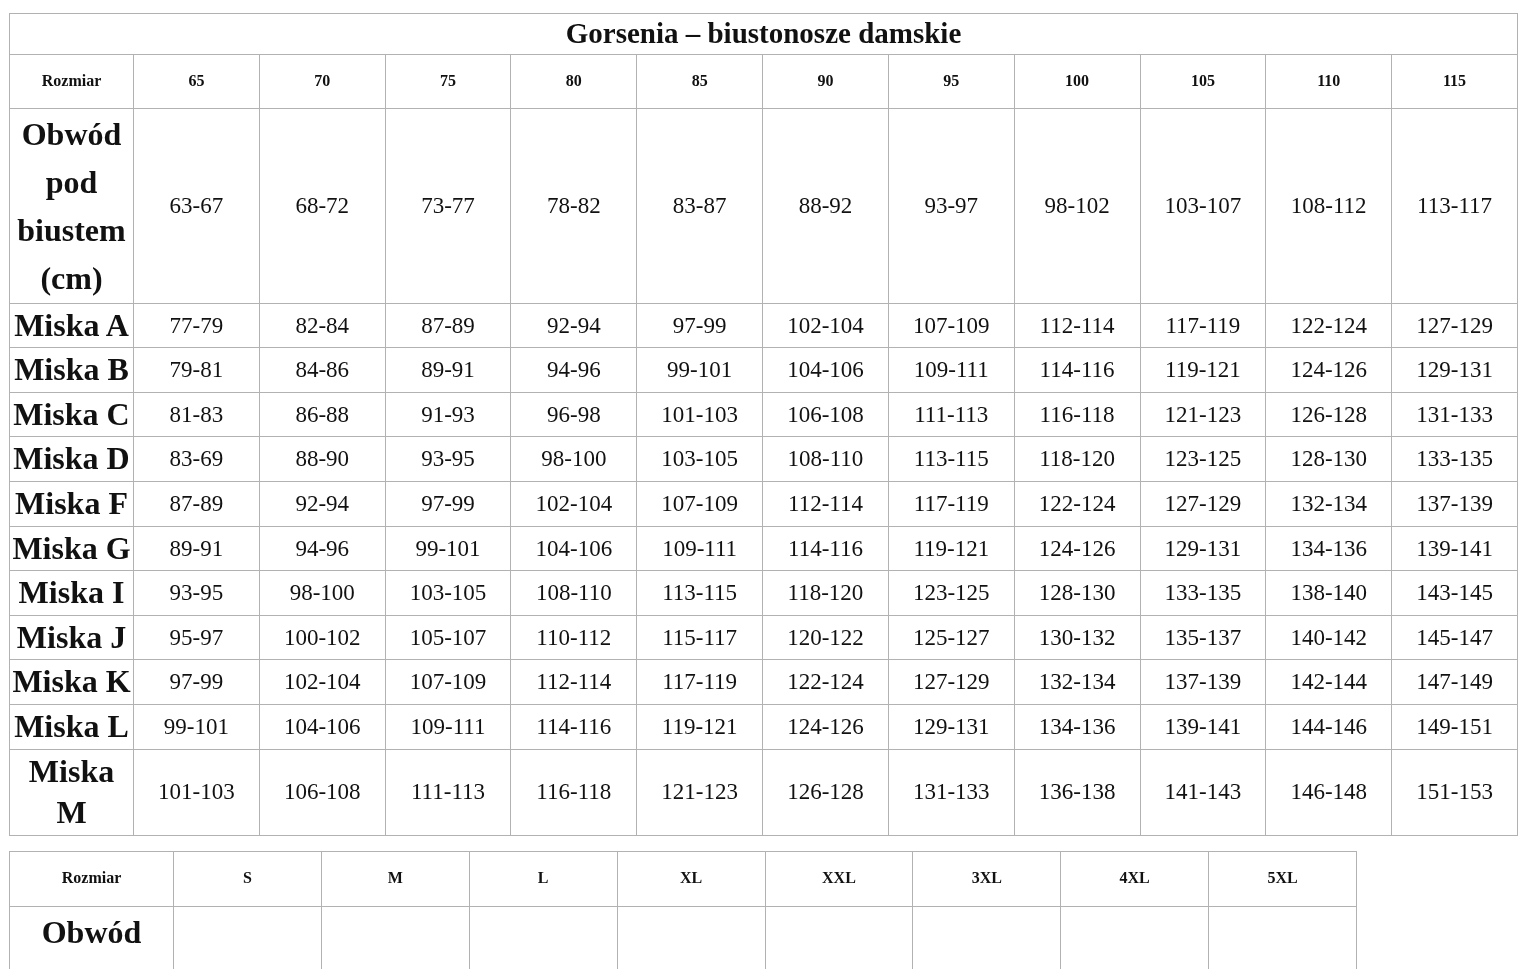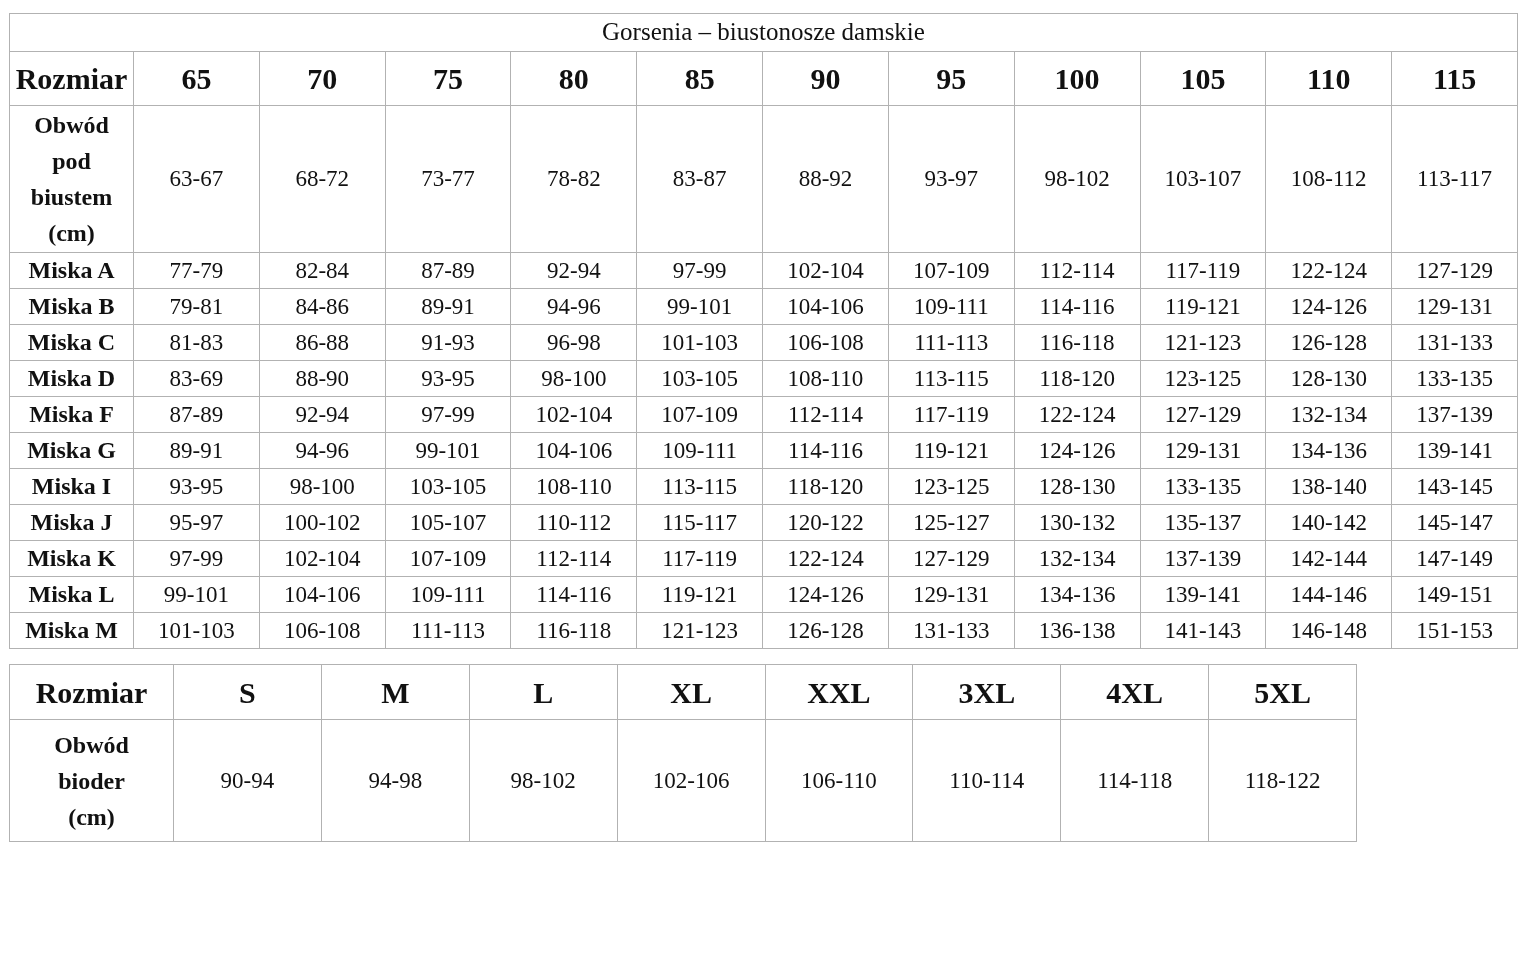--- a/index.html
+++ b/index.html
@@ -27,33 +27,33 @@
   th, td {
     border: 1px solid #b2b2b2;
     text-align: center;
     vertical-align: middle;
     padding: 1px 2px;
     font-size: 23px;
     line-height: 1.3;
     overflow: hidden;
   }
   .title-cell {
-    font-weight: normal;
-    font-size: 25px;
+    font-weight: bold;
+    font-size: 29px;
     height: 35px;
   }
   tr.header-row th {
     font-weight: bold;
-    font-size: 30px;
+    font-size: 16px;
   }
   .t1 tr.header-row th { height: 51px; }
   .t2 tr.header-row th { height: 52px; }
   th.row-label {
     font-weight: bold;
-    font-size: 24px;
+    font-size: 32px;
   }
   th.measure-label {
     white-space: pre-line;
     line-height: 1.5;
   }
   .t1 tr.measure-row { height: 144px; }
   .t2 tr.measure-row { height: 122px; }
   .t1 tbody tr { height: 36px; }
   td { font-weight: normal; }
 </style>

